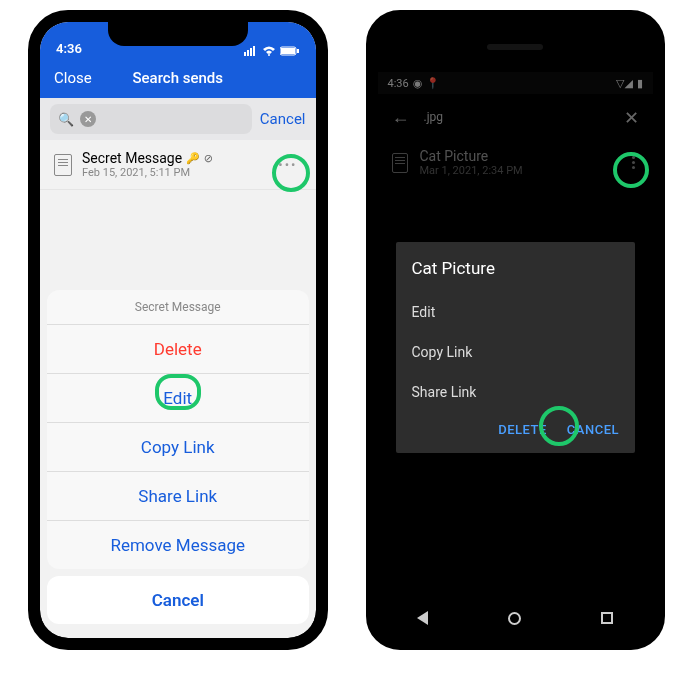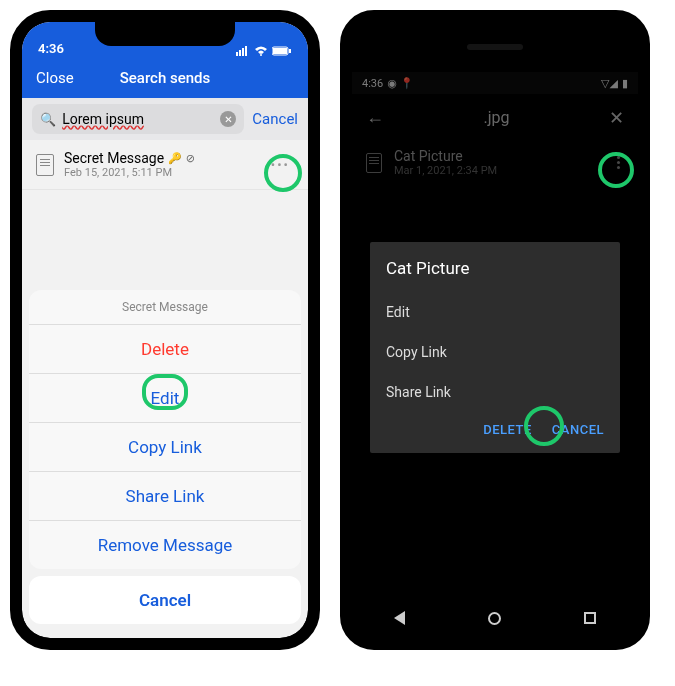--- a/index.html
+++ b/index.html
@@ -9,20 +9,21 @@
       display: flex;
       gap: 20px;
       padding: 10px;
     }
     .phone {
       position: relative;
       border: 12px solid #000;
       border-radius: 40px;
       overflow: hidden;
       background: #000;
+      margin-left: 18px;
     }
     
     .iphone { width: 310px; height: 640px; }
     .iphone .screen {
       width: 100%; height: 100%;
       background: #f2f2f2;
       position: relative;
       border-radius: 28px;
       overflow: hidden;
     }
@@ -178,21 +179,21 @@
     }
     .android-statusbar .spacer { flex:1; }
     .android-header {
       display: flex;
       align-items: center;
       padding: 12px 14px;
       gap: 14px;
       color: #aaa;
     }
     .android-back { font-size: 18px; }
-    .android-title { flex:1; font-size: 16px; color:#aaa;text-align:center; }
+    .android-title { flex:1; font-size: 12px; color:#aaa; }
     .android-close { font-size: 18px; }
     .list-item-and {
       padding: 8px 14px;
       display: flex;
       align-items: center;
       gap: 12px;
     }
     .file-icon-and {
       width: 16px; height: 20px;
       border: 1.5px solid #666;
@@ -282,21 +283,20 @@
           </svg>
       </span>
     </div>
     <div class="ios-navbar">
       <span>Close</span>
       <span class="title">Search sends</span>
     </div>
     <div class="ios-searchbar">
       <div class="search-field">
         <span class="glass">🔍</span>
-        <span class="text">Lorem ipsum</span>
         <span class="clear">✕</span>
       </div>
       <span class="ios-cancel">Cancel</span>
     </div>
     <div class="list-item-ios">
       <div class="file-icon-ios"></div>
       <div class="item-text-ios">
         <div class="name">
             <span>Secret Message</span> 
             <span class="small-ico">🔑</span> 

